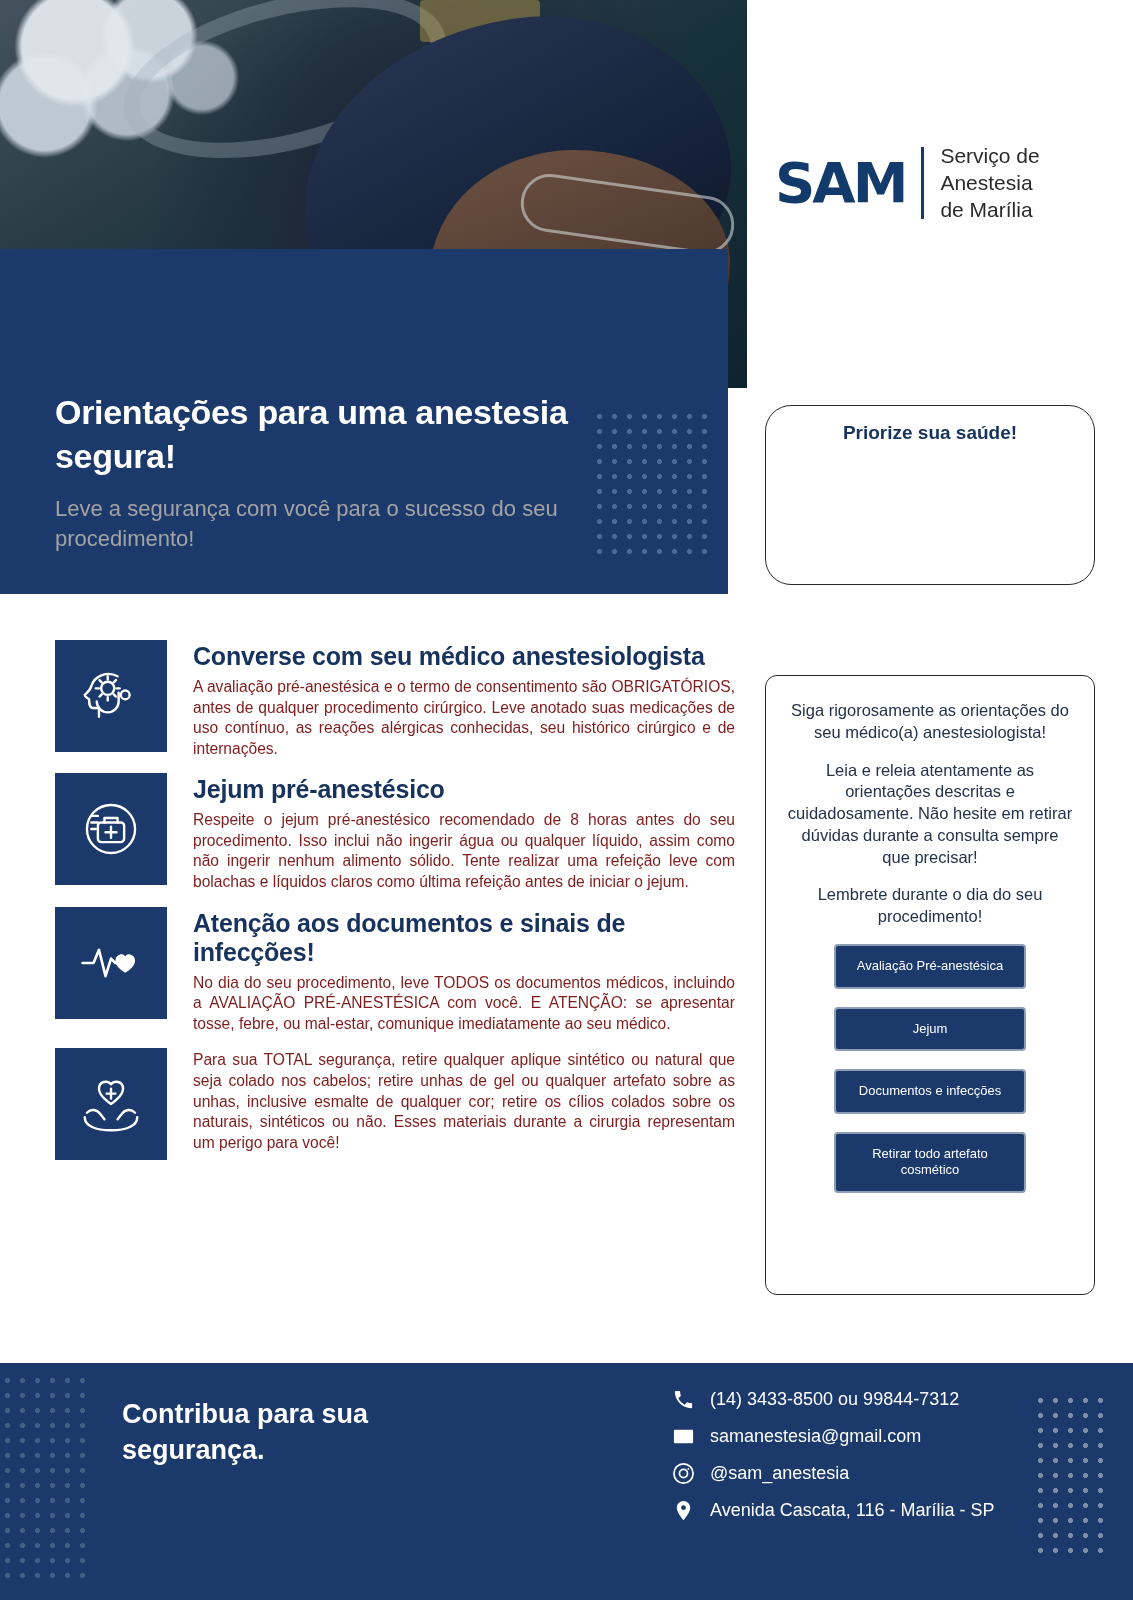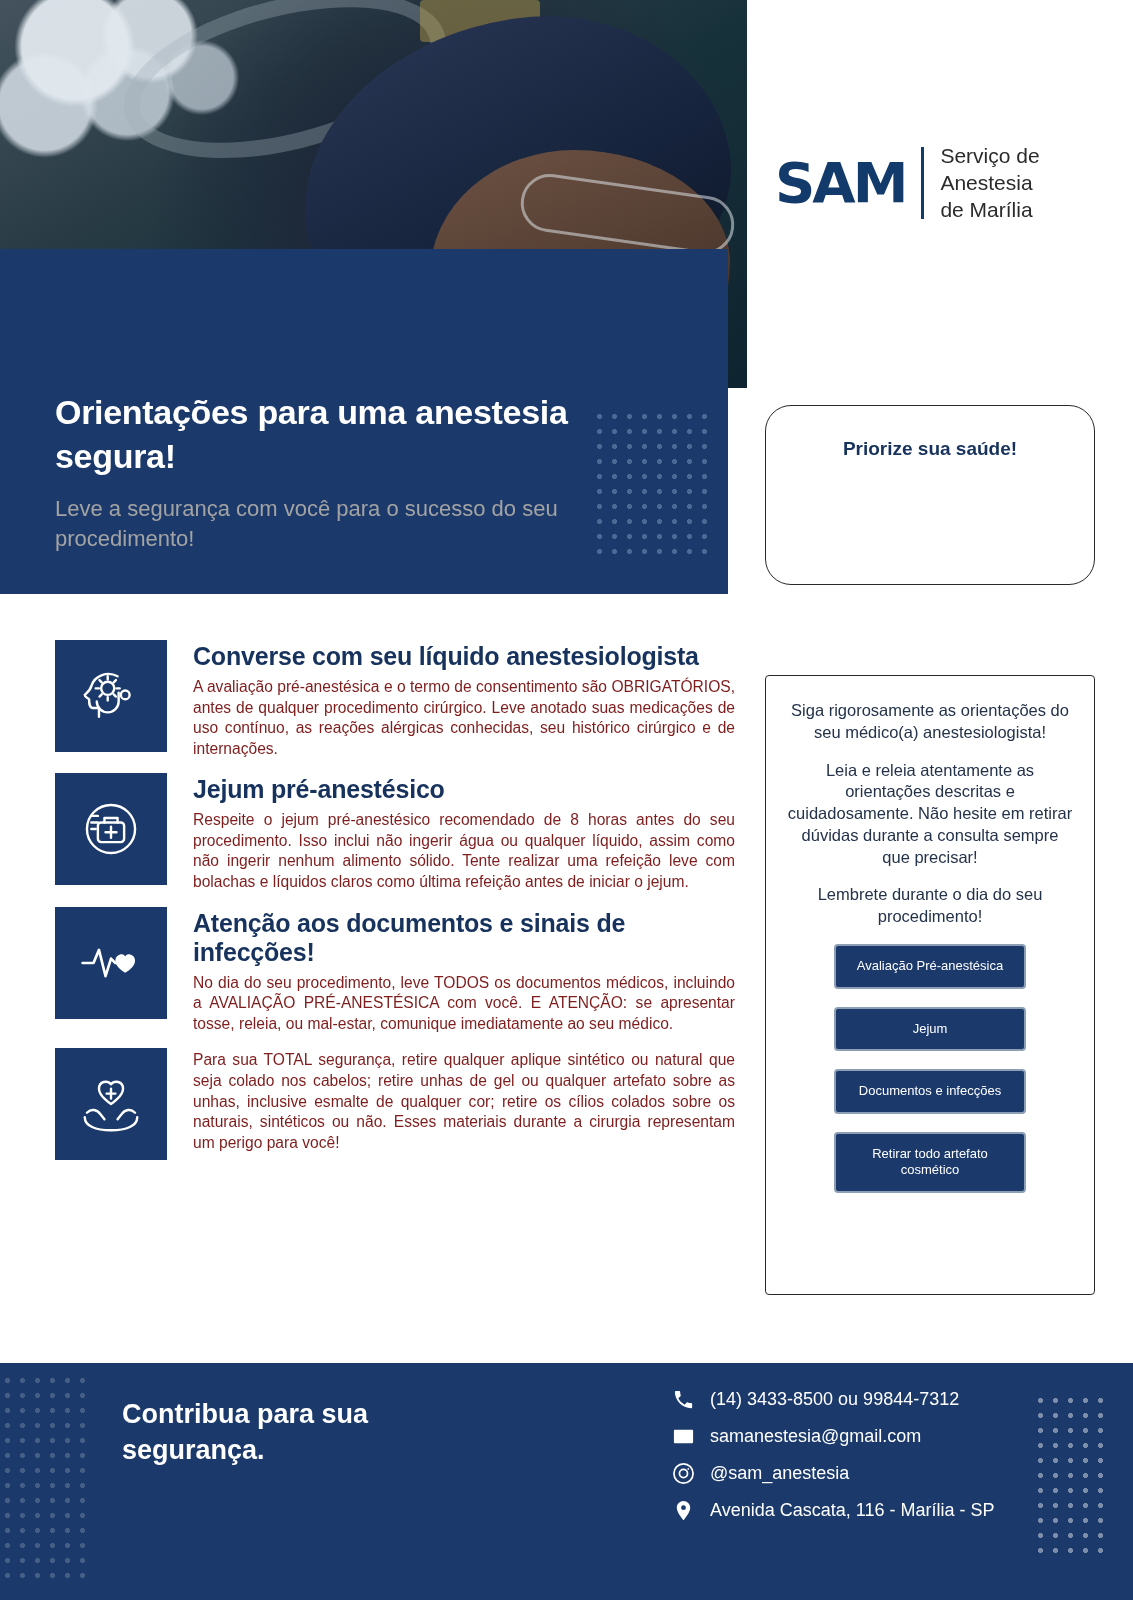--- a/index.html
+++ b/index.html
@@ -140,35 +140,35 @@
     border: 1.5px solid #2a2a2a;
     border-radius: 26px;
     background: #fff;
     padding: 16px 18px 0;
     text-align: center;
   }
   .card-priorize .t {
     font-size: 19px;
     font-weight: 800;
     color: #17325c;
-    margin: 16px 0 10px;
+    margin: 0 0 10px;
   }
   .card-priorize .b {
     font-size: 17px;
     line-height: 1.38;
     color: #24324a;
   }
 
   
   .card-siga {
     position: absolute;
     left: 765px; top: 675px;
     width: 330px; height: 620px;
     border: 1.5px solid #2a2a2a;
-    border-radius: 4px;
+    border-radius: 12px;
     background: #fff;
     padding: 24px 20px 0;
     text-align: center;
   }
   .card-siga p {
     margin: 0 0 16px;
     font-size: 16.5px;
     line-height: 1.32;
     color: #24324a;
   }
@@ -317,21 +317,21 @@
     <div class="ico">
       <svg viewBox="0 0 64 64" fill="none" stroke="#ffffff" stroke-width="2.2" stroke-linecap="round" stroke-linejoin="round">
         <path d="M38 14c-9-5-21-1-24 9-1 4-4 6-6 8 0 2 3 3 4 4 0 4 0 7 3 8h6v8"></path>
         <circle cx="29" cy="25" r="6"></circle>
         <path d="M29 17v-3M29 36v-3M21 25h-3M40 25h-3M23.5 19.5l-2-2M34.5 30.5l2 2M34.5 19.5l2-2M23.5 30.5l-2 2"></path>
         <path d="M39 29v8c0 6-5 10-10 10s-10-4-10-10"></path>
         <circle cx="45" cy="31" r="4"></circle>
       </svg>
     </div>
     <div class="body">
-      <h2>Converse com seu líquido anestesiologista</h2>
+      <h2>Converse com seu médico anestesiologista</h2>
       <p>A avaliação pré-anestésica e o termo de consentimento são OBRIGATÓRIOS, antes de qualquer procedimento cirúrgico. Leve anotado suas medicações de uso contínuo, as reações alérgicas conhecidas, seu histórico cirúrgico e de internações.</p>
     </div>
   </div>
 
   <div class="item">
     <div class="ico">
       <svg viewBox="0 0 64 64" fill="none" stroke="#ffffff" stroke-width="2.2" stroke-linecap="round" stroke-linejoin="round">
         <circle cx="32" cy="32" r="22"></circle>
         <rect x="20" y="26" width="24" height="18" rx="3"></rect>
         <path d="M26 26v-4h12v4"></path>
@@ -347,21 +347,21 @@
 
   <div class="item">
     <div class="ico">
       <svg viewBox="0 0 64 64" fill="none" stroke="#ffffff" stroke-width="2.4" stroke-linecap="round" stroke-linejoin="round">
         <path d="M6 32h10l5-12 6 24 5-16 4 4h6"></path>
         <path d="M48 24c3 0 6 2 6 6 0 6-9 11-9 11s-9-5-9-11c0-4 3-6 6-6 1.5 0 2.5 1 3 2 .5-1 1.5-2 3-2z" fill="#ffffff" stroke="none"></path>
       </svg>
     </div>
     <div class="body">
       <h2>Atenção aos documentos e sinais de infecções!</h2>
-      <p>No dia do seu procedimento, leve TODOS os documentos médicos, incluindo a AVALIAÇÃO PRÉ-ANESTÉSICA com você. E ATENÇÃO: se apresentar tosse, releia, ou mal-estar, comunique imediatamente ao seu médico.</p>
+      <p>No dia do seu procedimento, leve TODOS os documentos médicos, incluindo a AVALIAÇÃO PRÉ-ANESTÉSICA com você. E ATENÇÃO: se apresentar tosse, febre, ou mal-estar, comunique imediatamente ao seu médico.</p>
     </div>
   </div>
 
   <div class="item">
     <div class="ico">
       <svg viewBox="0 0 64 64" fill="none" stroke="#ffffff" stroke-width="2.2" stroke-linecap="round" stroke-linejoin="round">
         <path d="M32 14c-3-4-11-3-11 4 0 7 11 14 11 14s11-7 11-14c0-7-8-8-11-4z"></path>
         <path d="M32 18v9M28 22.5h8"></path>
         <path d="M10 40c4-4 9-3 12 1l4 5M54 40c-4-4-9-3-12 1l-4 5"></path>
         <path d="M8 44c0 8 10 12 24 12s24-4 24-12"></path>

